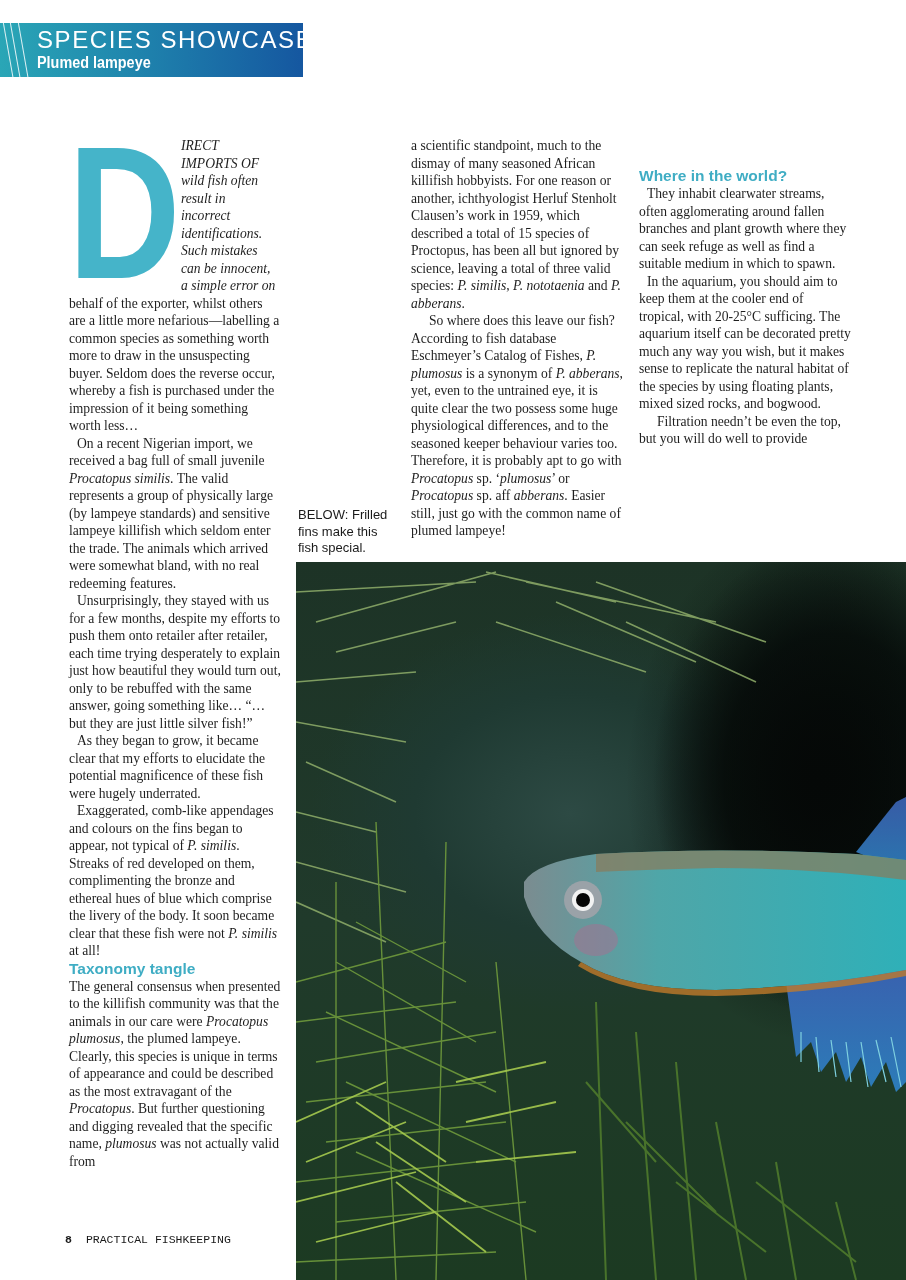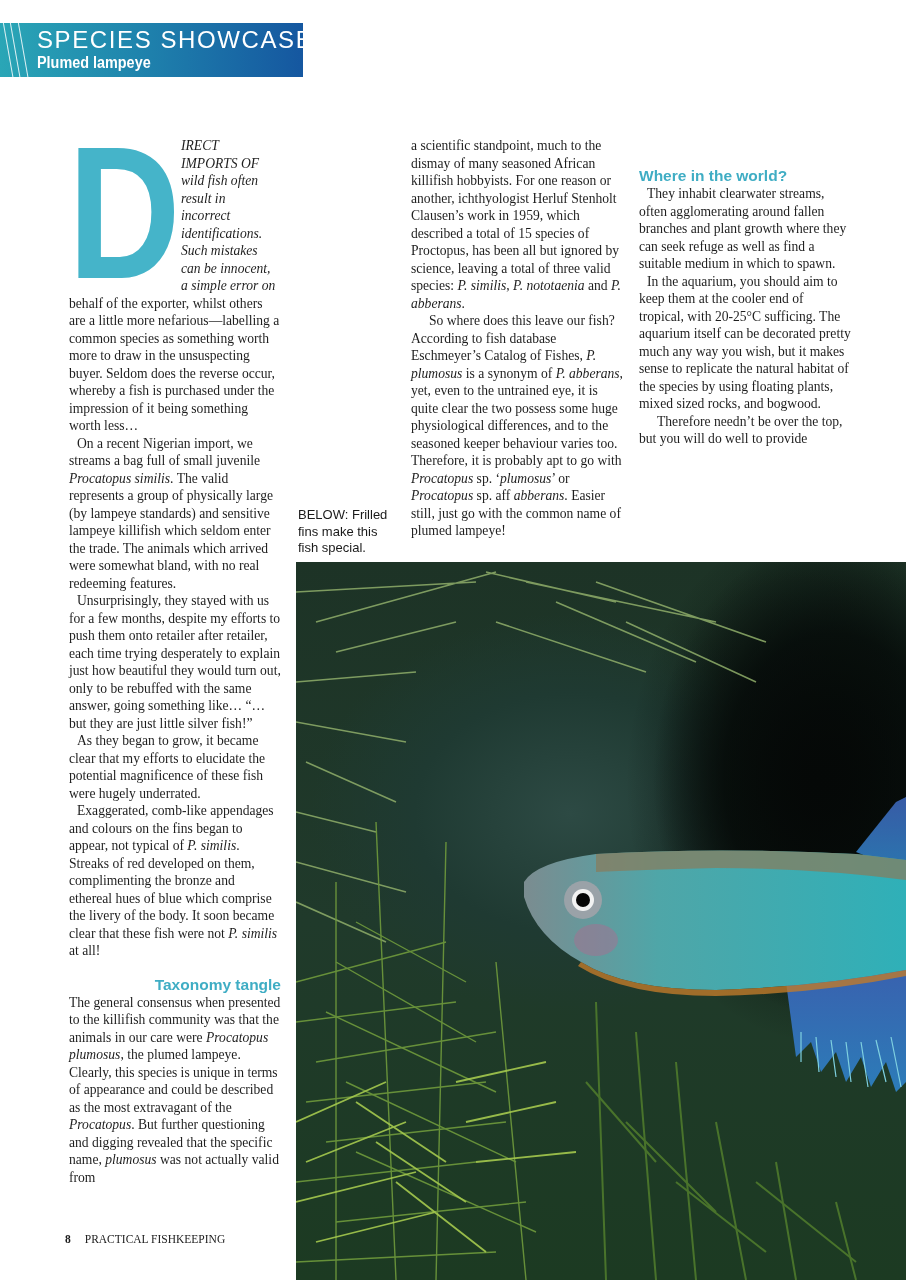--- a/index.html
+++ b/index.html
@@ -47,21 +47,21 @@
     font-family: "Liberation Sans", "DejaVu Sans", sans-serif;
     font-weight: 700; color: #3fadc4; font-size: 15.5px; line-height: 18px;
   }
   .caption {
     position: absolute; left: 298px; top: 507px; width: 100px;
     font-family: "Liberation Sans", "DejaVu Sans", sans-serif;
     font-size: 13px; line-height: 16.5px; color: #1a1a1a;
   }
   .folio {
     position: absolute; left: 65px; top: 1233px;
-    font-family: Liberation Serif, serif; font-size: 11.5px; color: #1a1a1a;
+    font-family: Liberation Mono, monospace; font-size: 11.5px; color: #1a1a1a;
   }
   .folio b { font-weight: 700; margin-right: 14px; }
   .photo {
     position: absolute; left: 296px; top: 562px; width: 610px; height: 718px;
     overflow: hidden;
     background:
       radial-gradient(ellipse 180px 240px at 88% 30%, #050a08 0%, #0a1410 60%, rgba(10,20,16,0) 100%),
       radial-gradient(ellipse 260px 200px at 45% 35%, #2d4a44 0%, #1f3a32 60%, rgba(30,55,45,0) 100%),
       linear-gradient(180deg, #1d3326 0%, #203a2b 50%, #1c3a22 100%);
   }
@@ -86,40 +86,40 @@
     <span class="line">IMPORTS OF</span>
     <span class="line">wild fish often</span>
     <span class="line">result in</span>
     <span class="line">incorrect</span>
     <span class="line">identifications.</span>
     <span class="line">Such mistakes</span>
     <span class="line">can be innocent,</span>
     <span class="line">a simple error on</span>
   </div>
   <p>behalf of the exporter, whilst others are a little more nefarious—labelling a common species as something worth more to draw in the unsuspecting buyer. Seldom does the reverse occur, whereby a fish is purchased under the impression of it being something worth less…</p>
-  <p class="indent"><span>On a recent Nigerian import, we streams a bag full of small juvenile </span><i>Procatopus similis</i><span>. The valid represents a group of physically large (by lampeye standards) and sensitive lampeye killifish which seldom enter the trade. The animals which arrived were somewhat bland, with no real redeeming features.</span></p>
+  <p class="indent"><span>On a recent Nigerian import, we received a bag full of small juvenile </span><i>Procatopus similis</i><span>. The valid represents a group of physically large (by lampeye standards) and sensitive lampeye killifish which seldom enter the trade. The animals which arrived were somewhat bland, with no real redeeming features.</span></p>
   <p class="indent">Unsurprisingly, they stayed with us for a few months, despite my efforts to push them onto retailer after retailer, each time trying desperately to explain just how beautiful they would turn out, only to be rebuffed with the same answer, going something like… “…but they are just little silver fish!”</p>
   <p class="indent">As they began to grow, it became clear that my efforts to elucidate the potential magnificence of these fish were hugely underrated.</p>
   <p class="indent"><span>Exaggerated, comb-like appendages and colours on the fins began to appear, not typical of </span><i>P. similis</i><span>. Streaks of red developed on them, complimenting the bronze and ethereal hues of blue which comprise the livery of the body. It soon became clear that these fish were not </span><i>P. similis</i><span> at all!</span></p>
-  <div class="heading" style="margin-top:16px;text-align:right;">Taxonomy tangle</div>
+  <div class="heading" style="margin-top:0;">Taxonomy tangle</div>
   <p><span>The general consensus when presented to the killifish community was that the animals in our care were </span><i>Procatopus plumosus</i><span>, the plumed lampeye. Clearly, this species is unique in terms of appearance and could be described as the most extravagant of the </span><i>Procatopus</i><span>. But further questioning and digging revealed that the specific name, </span><i>plumosus</i><span> was not actually valid from</span></p>
 </div>
 
 <div class="caption">BELOW: Frilled fins make this fish special.</div>
 
 <div class="col" style="left:411px; top:137px; width:213px;">
   <p><span>a scientific standpoint, much to the dismay of many seasoned African killifish hobbyists. For one reason or another, ichthyologist Herluf Stenholt Clausen’s work in 1959, which described a total of 15 species of Proctopus, has been all but ignored by science, leaving a total of three valid species: </span><i>P. similis</i><span>, </span><i>P. nototaenia</i><span> and </span><i>P. abberans</i><span>.</span></p>
   <p class="indent2"><span>So where does this leave our fish? According to fish database Eschmeyer’s Catalog of Fishes, </span><i>P. plumosus</i><span> is a synonym of </span><i>P. abberans</i><span>, yet, even to the untrained eye, it is quite clear the two possess some huge physiological differences, and to the seasoned keeper behaviour varies too. Therefore, it is probably apt to go with </span><i>Procatopus</i><span> sp. ‘</span><i>plumosus</i><span>’ or </span><i>Procatopus</i><span> sp. aff </span><i>abberans</i><span>. Easier still, just go with the common name of plumed lampeye!</span></p>
 </div>
 
 <div class="col" style="left:639px; top:136px; width:212px;margin-top:31px;">
   <div class="heading">Where in the world?</div>
   <p class="indent">They inhabit clearwater streams, often agglomerating around fallen branches and plant growth where they can seek refuge as well as find a suitable medium in which to spawn.</p>
   <p class="indent">In the aquarium, you should aim to keep them at the cooler end of tropical, with 20-25°C sufficing. The aquarium itself can be decorated pretty much any way you wish, but it makes sense to replicate the natural habitat of the species by using floating plants, mixed sized rocks, and bogwood.</p>
-  <p class="indent2">Therefore needn’t be over the top, but you will do well to provide</p>
+  <p class="indent2">Filtration needn’t be even the top, but you will do well to provide</p>
 </div>
 
 <div class="photo" aria-label="Plumed lampeye fish swimming among green aquatic plants">
   <svg width="610" height="718" viewBox="0 0 610 718">
     <defs>
       <linearGradient id="bodyG" x1="0" y1="0" x2="1" y2="0">
         <stop offset="0" stop-color="#7b8c90"></stop>
         <stop offset="0.35" stop-color="#4fa6a8"></stop>
         <stop offset="1" stop-color="#2fb0b8"></stop>
       </linearGradient>

